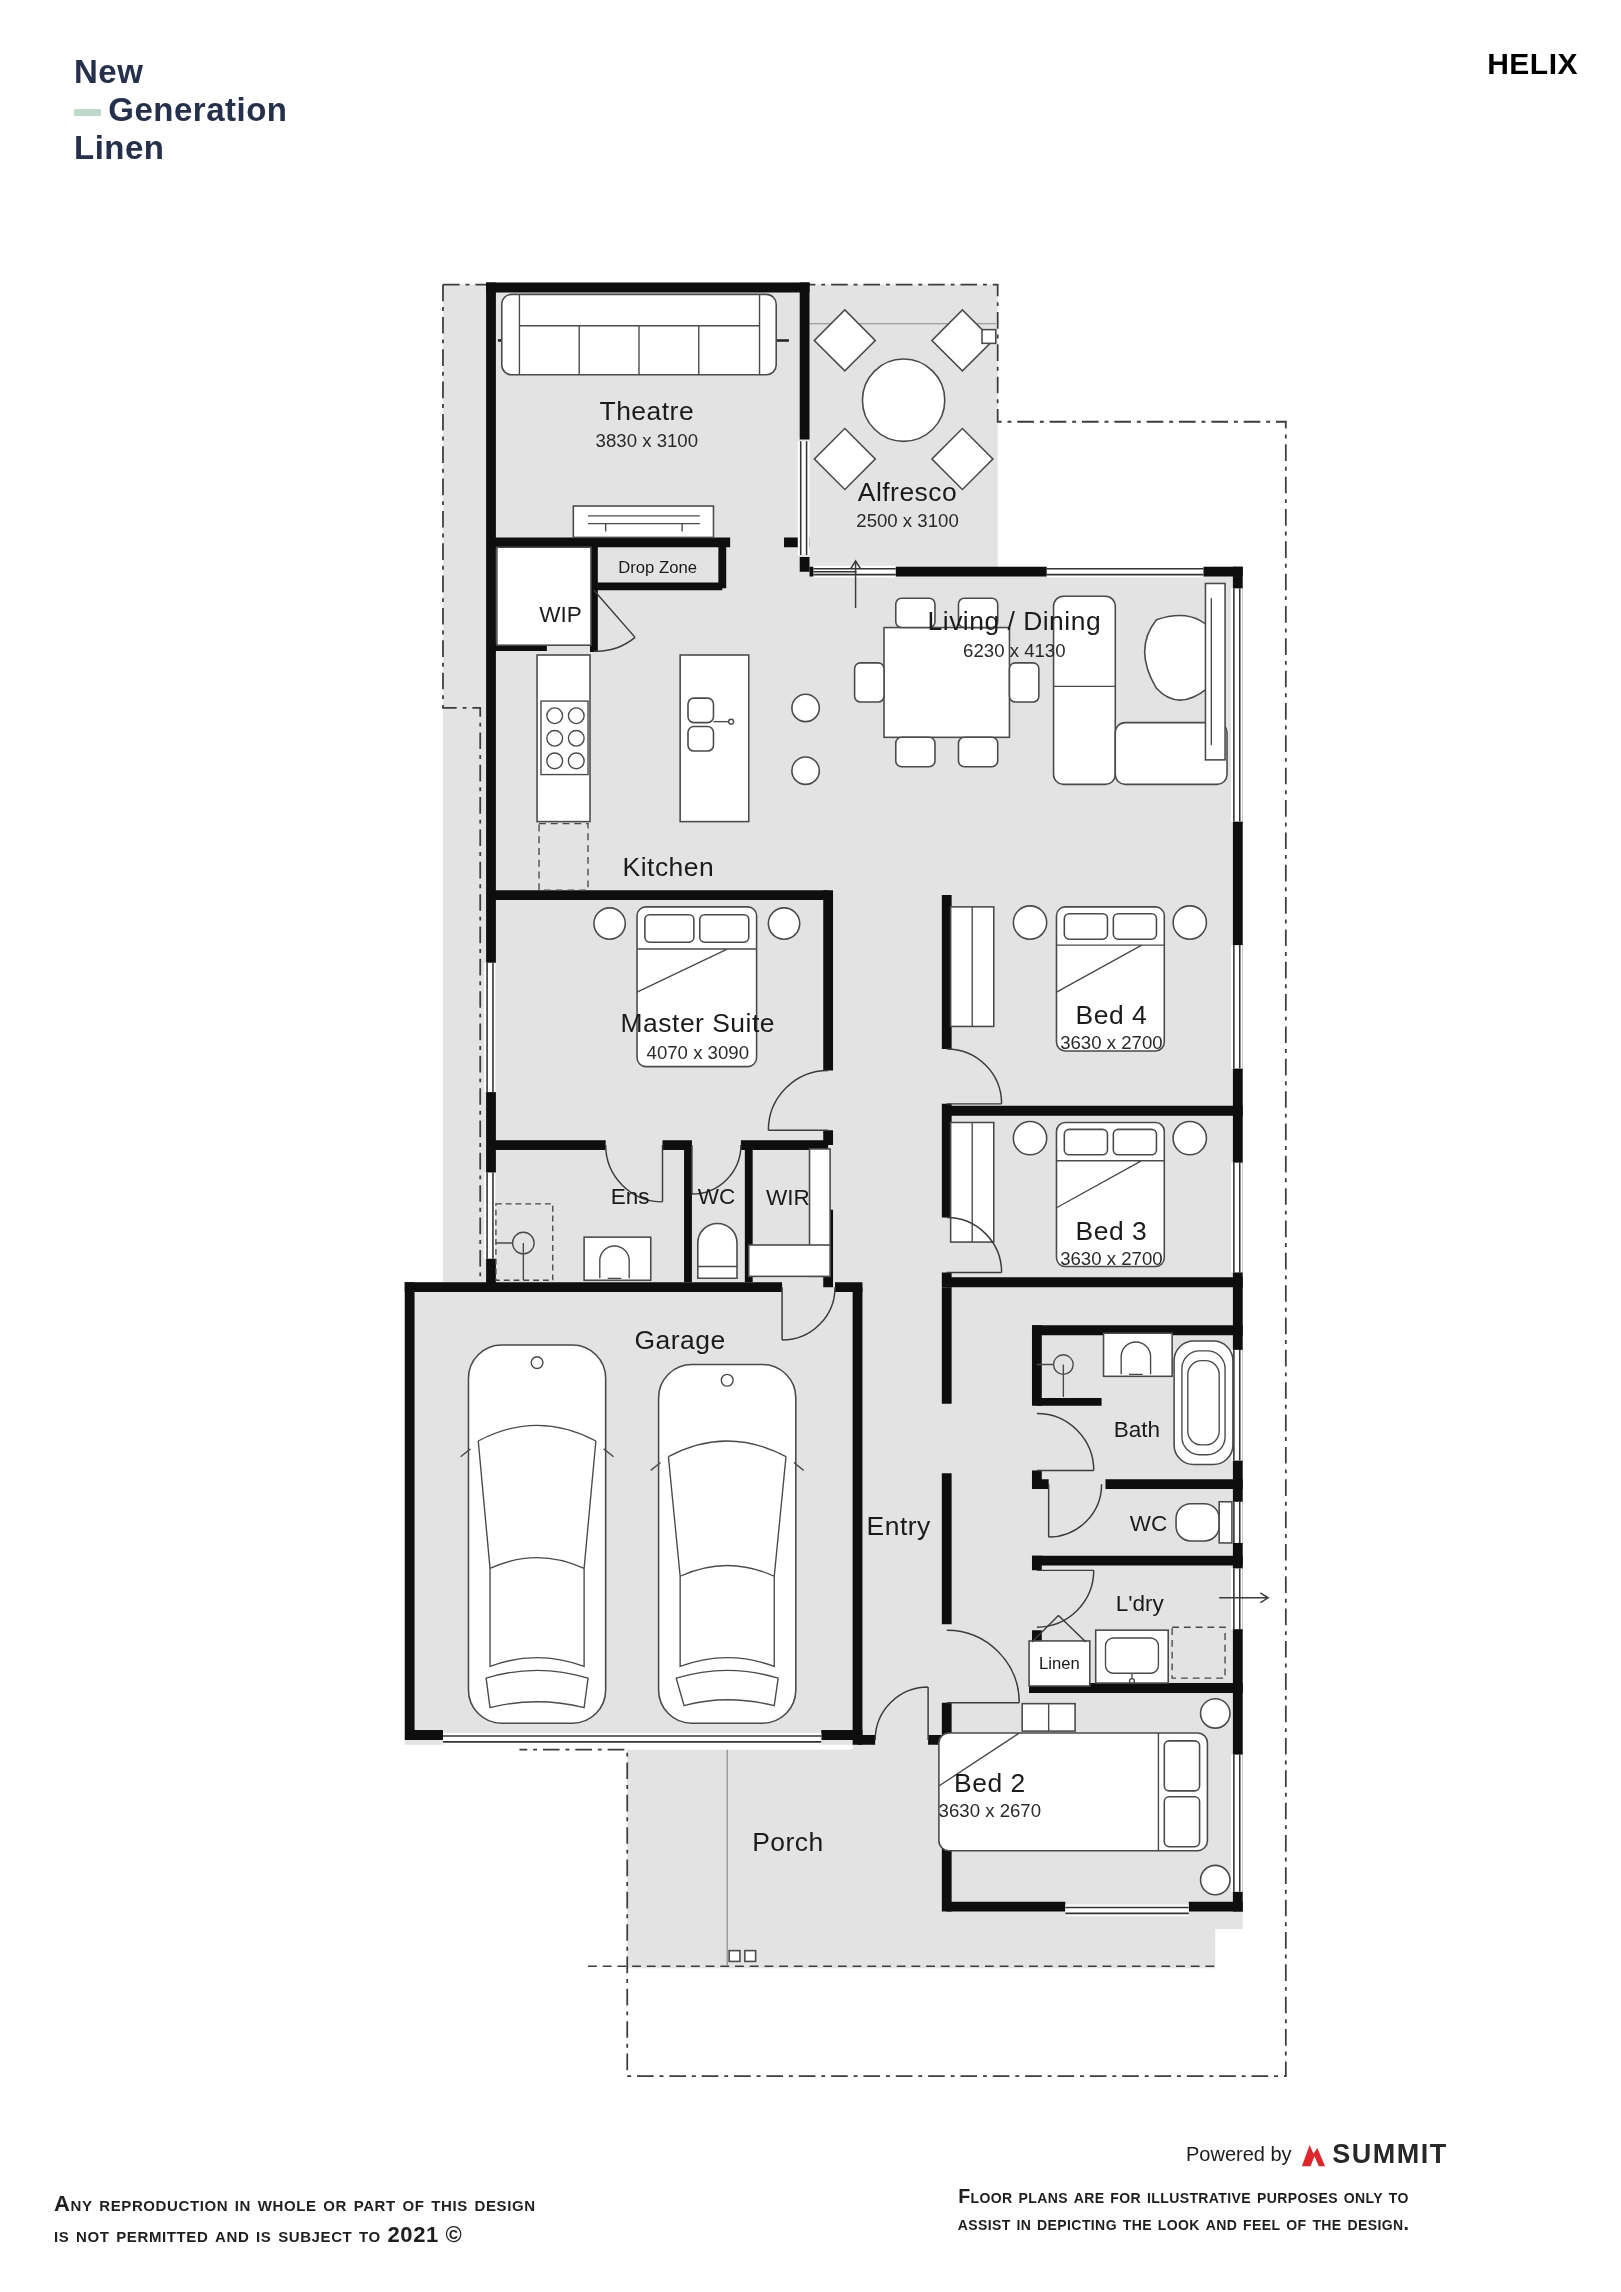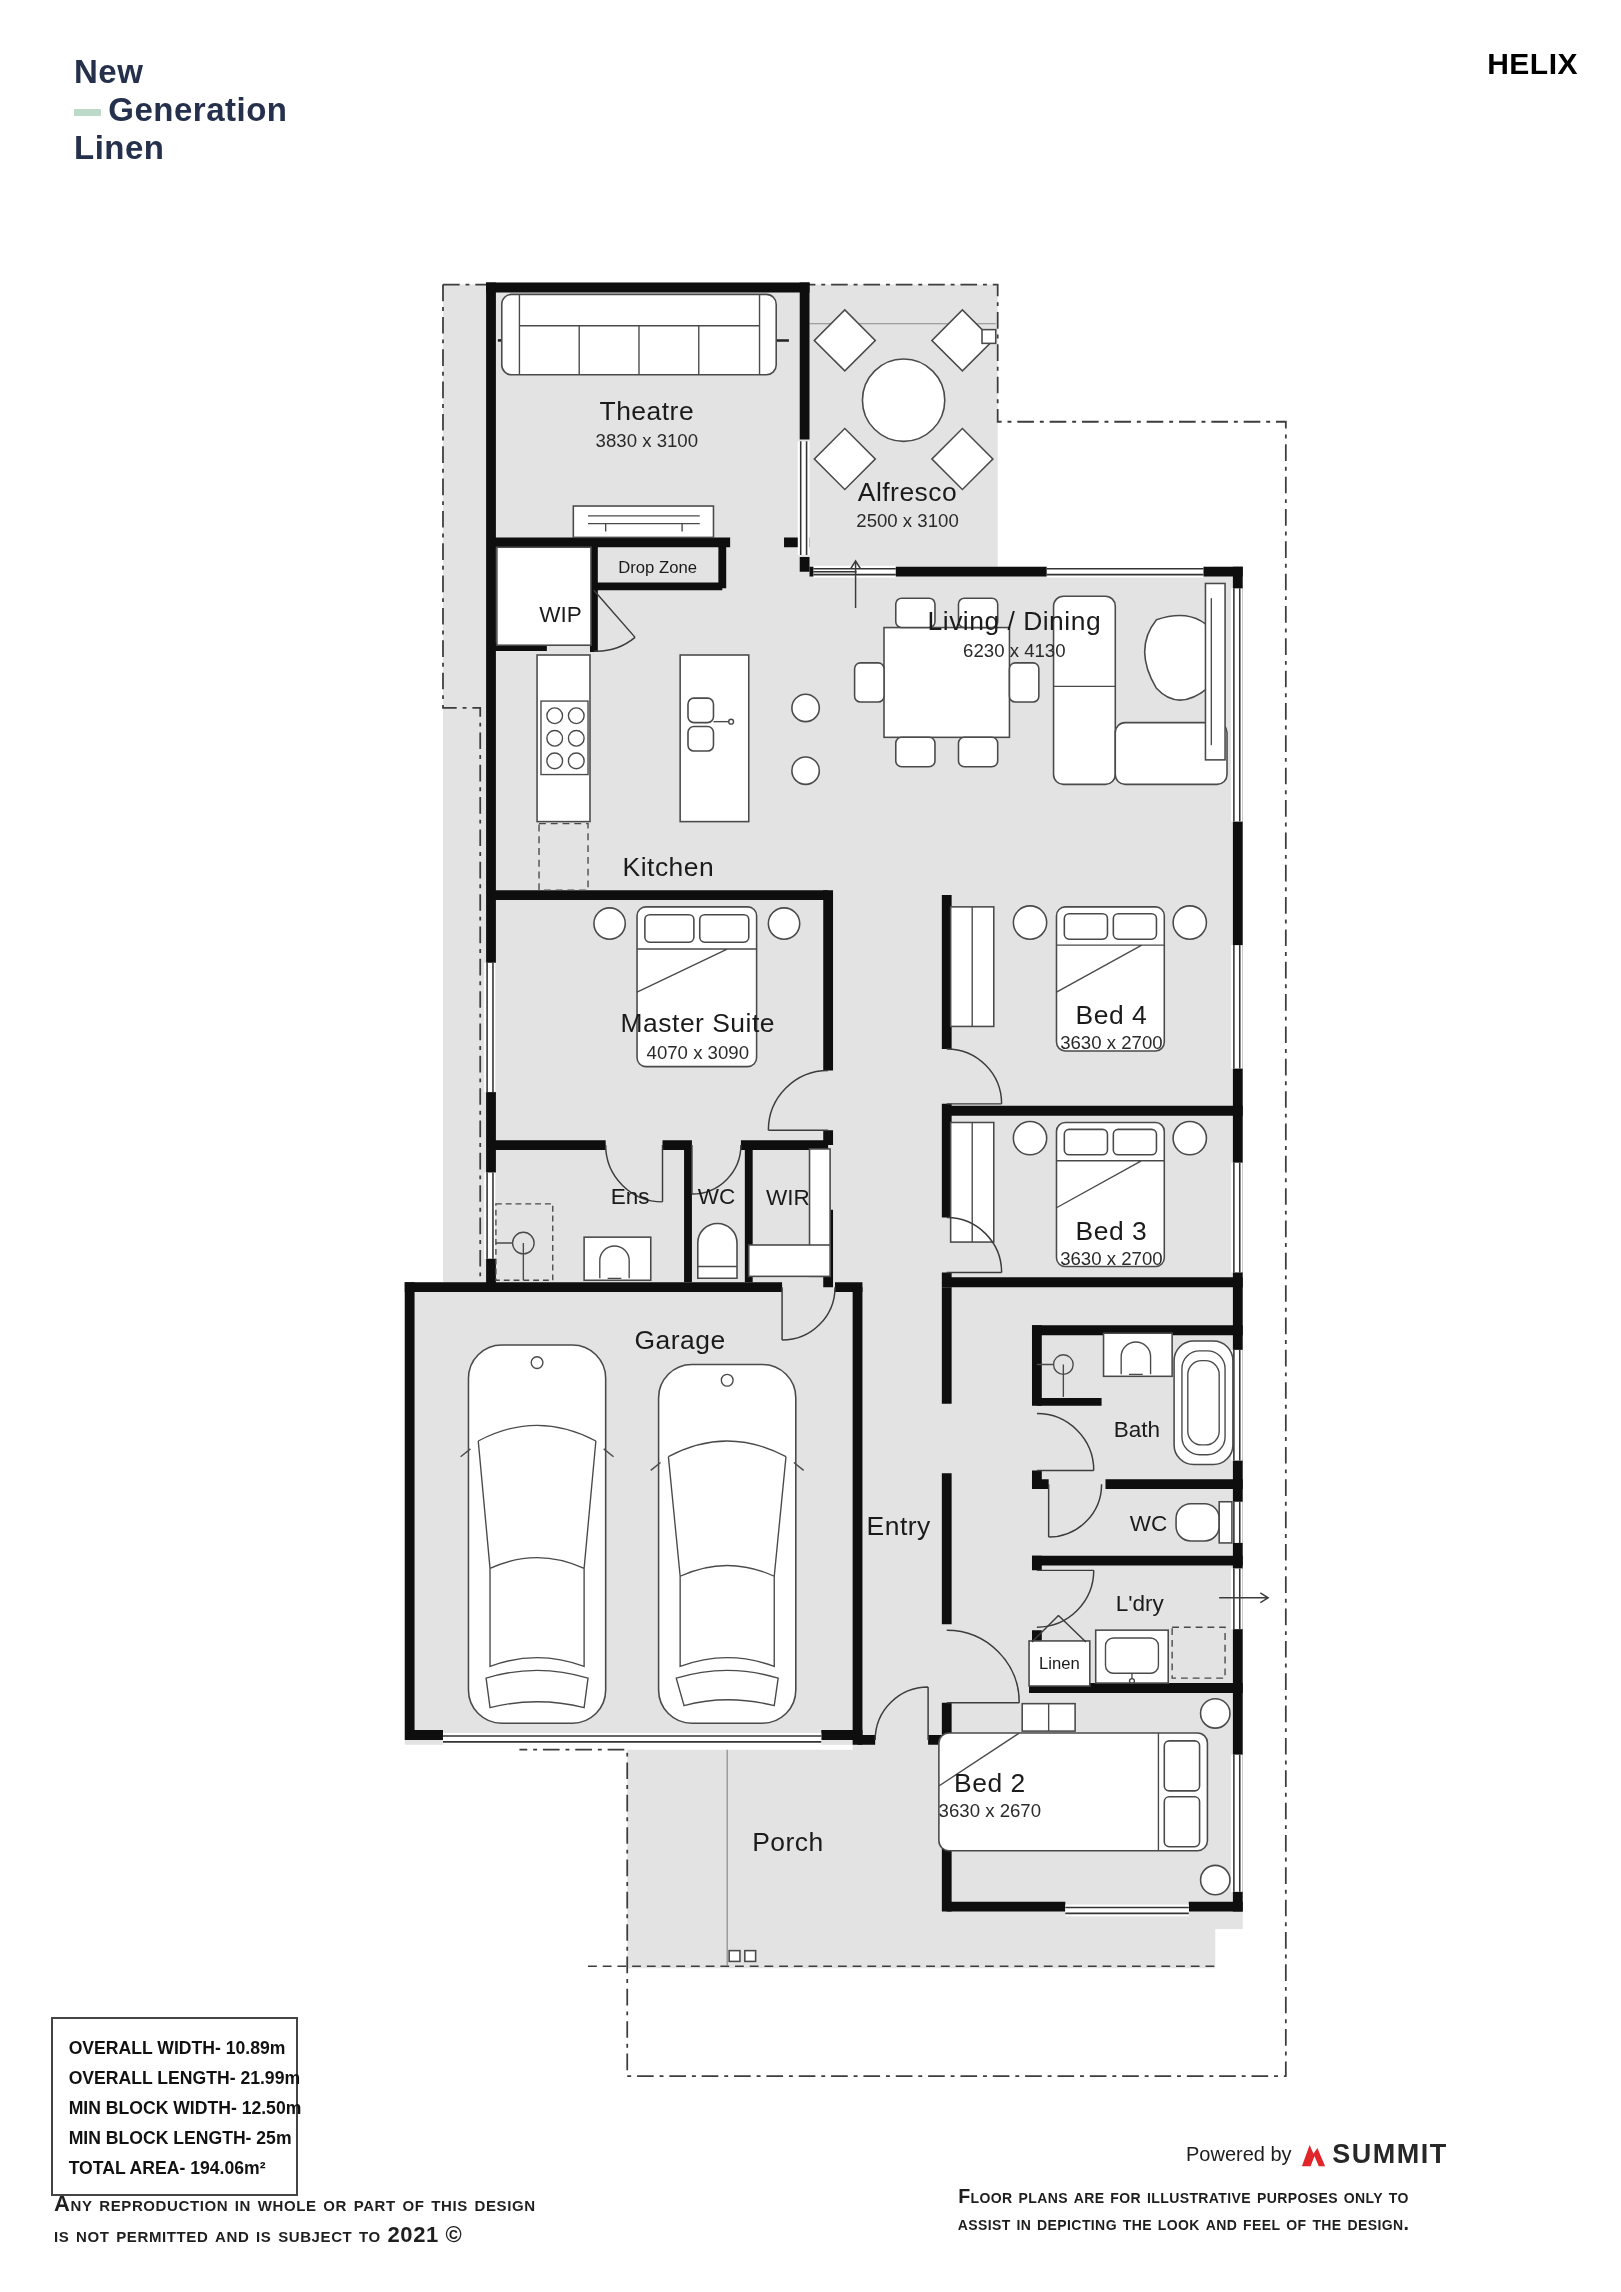--- a/index.html
+++ b/index.html
@@ -385,27 +385,20 @@
       <text class="rm-sm" x="1160" y="1466">Bath</text>
       <text class="rm-sm" x="1172" y="1562">WC</text>
       <text class="rm-sm" x="1163" y="1643">L'dry</text>
       <text class="rm-xs" x="1081" y="1703">Linen</text>
       <text class="rm" x="1010" y="1828">Bed 2</text>
       <text class="dim" x="1010" y="1854">3630 x 2670</text>
       <text class="rm" x="804" y="1888">Porch</text>
     </g>
   </svg>
 
-  <div class="specs">
-    <div>OVERALL WIDTH- 10.89m</div>
-    <div>OVERALL LENGTH- 21.99m</div>
-    <div>MIN BLOCK WIDTH- 12.50m</div>
-    <div>MIN BLOCK LENGTH- 25m</div>
-    <div>TOTAL AREA- 194.06m²</div>
-  </div>
 
   <div class="copyright">
     <div>Any reproduction in whole or part of this design</div>
     <div>is not permitted and is subject to 2021 ©</div>
   </div>
 
   <div class="powered">
     <span class="pb">Powered by</span>
     <svg width="29" height="25.5" viewBox="0 0 30 26">
       <path d="M3,25 L11,3 L15,12 L19,6 L27,25 L20.5,25 L16,14.5 L12,25 Z" fill="#e0252b"></path>

